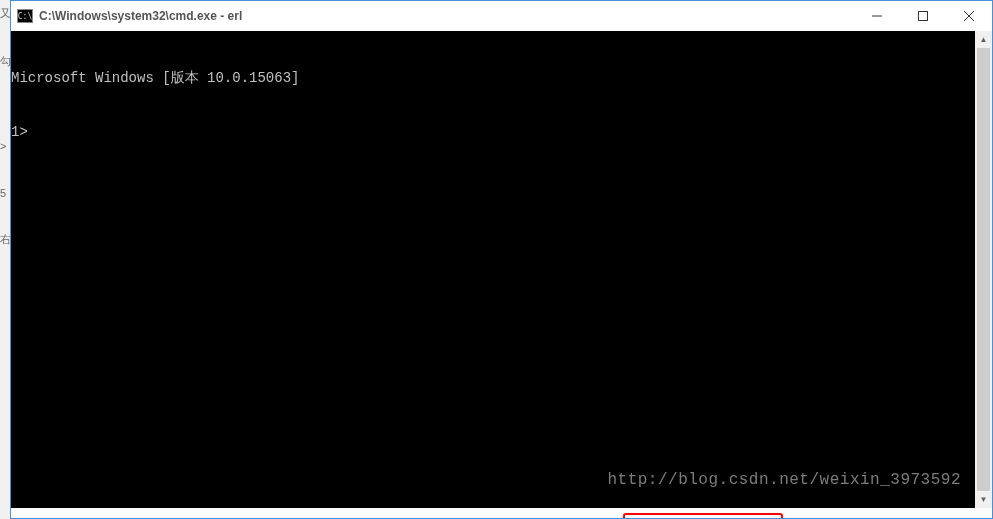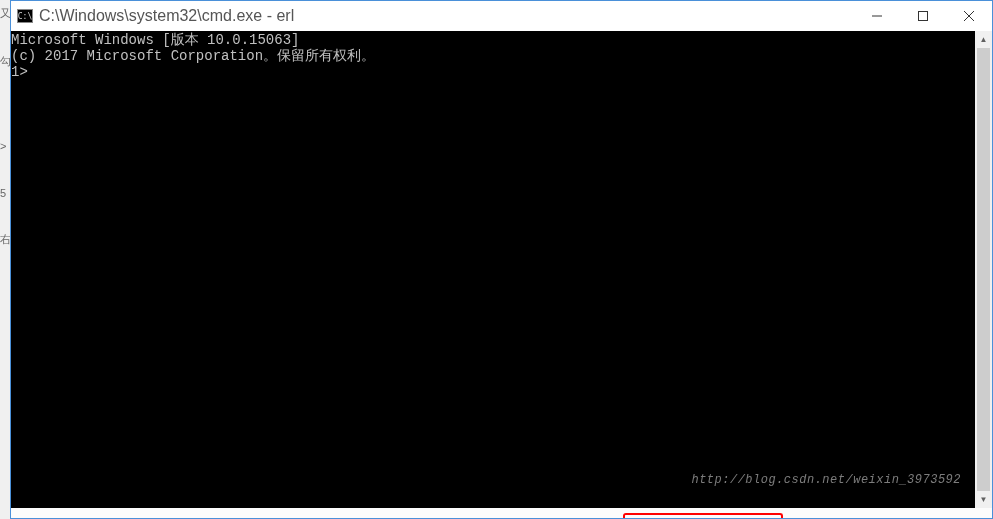--- a/index.html
+++ b/index.html
@@ -58,22 +58,23 @@
       display: inline-flex;
       align-items: center;
       justify-content: center;
       margin-right: 6px;
       font-size: 8px;
       color: #ccc;
       font-family: monospace;
     }
     .titlebar-text {
       flex: 1;
-      font-size: 16px;
+      font-size: 12px;
       color: #555;
+      font-weight: bold;
     }
     .win-controls {
       display: flex;
       height: 100%;
     }
     .win-btn {
       width: 46px;
       height: 30px;
       display: flex;
       align-items: center;
@@ -132,37 +133,37 @@
       right: 2px;
       height: 100%;
       background: #cdcdcd;
     }
     .watermark {
       position: absolute;
       right: 14px;
       bottom: 20px;
       color: #7c7c7c;
       font-family: "Consolas", "Courier New", monospace;
-      font-size: 12px;
+      font-size: 16px;
       letter-spacing: 0.5px;
       pointer-events: none;
-      font-style: italic;
     }
     .red-box {
       position: absolute;
       bottom: 0;
       left: 612px;
       width: 160px;
       height: 5px;
       border: 2px solid #ff0000;
       border-bottom: none;
       border-radius: 3px 3px 0 0;
     }
     .term-line {
       display: block;
+      margin-top: 38px;
     }
     .bottom-bar {
       height: 10px;
       background: #fcfcfc;
     }
   </style>
 </head>
 <body>
 
 <div class="left-strip">
@@ -191,21 +192,21 @@
       <button class="win-btn close">
         <svg viewBox="0 0 10 10">
             <line x1="0" y1="0" x2="10" y2="10" stroke="#333" stroke-width="1"></line>
             <line x1="10" y1="0" x2="0" y2="10" stroke="#333" stroke-width="1"></line>
           </svg>
       </button>
     </div>
   </div>
 
   <div class="content-area">
-    <div class="terminal"><span class="term-line">Microsoft Windows [版本 10.0.15063]</span><span class="term-line">(c) 2017 Microsoft Corporation。保留所有权利。</span><span class="term-line"></span><span class="term-line">1&gt;</span>
+    <div class="terminal"><span class="term-line">Microsoft Windows [版本 10.0.15063]</span><span class="term-line"></span><span class="term-line">1&gt;</span>
       <div class="watermark">http://blog.csdn.net/weixin_3973592</div>
     </div>
     <div class="scrollbar">
       <div class="scroll-arrow">▲</div>
       <div class="scroll-track">
         <div class="scroll-thumb"></div>
       </div>
       <div class="scroll-arrow">▼</div>
     </div>
   </div>

